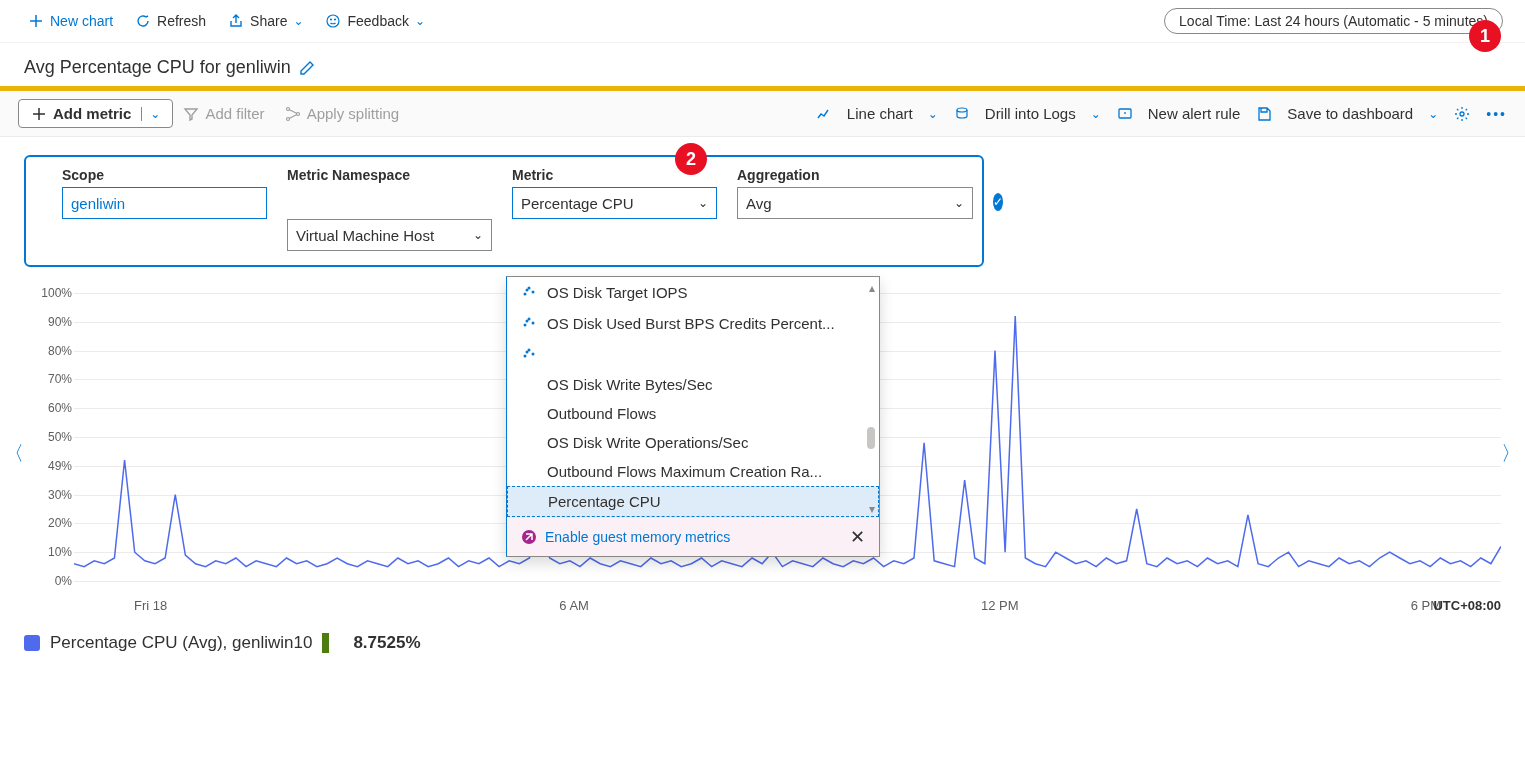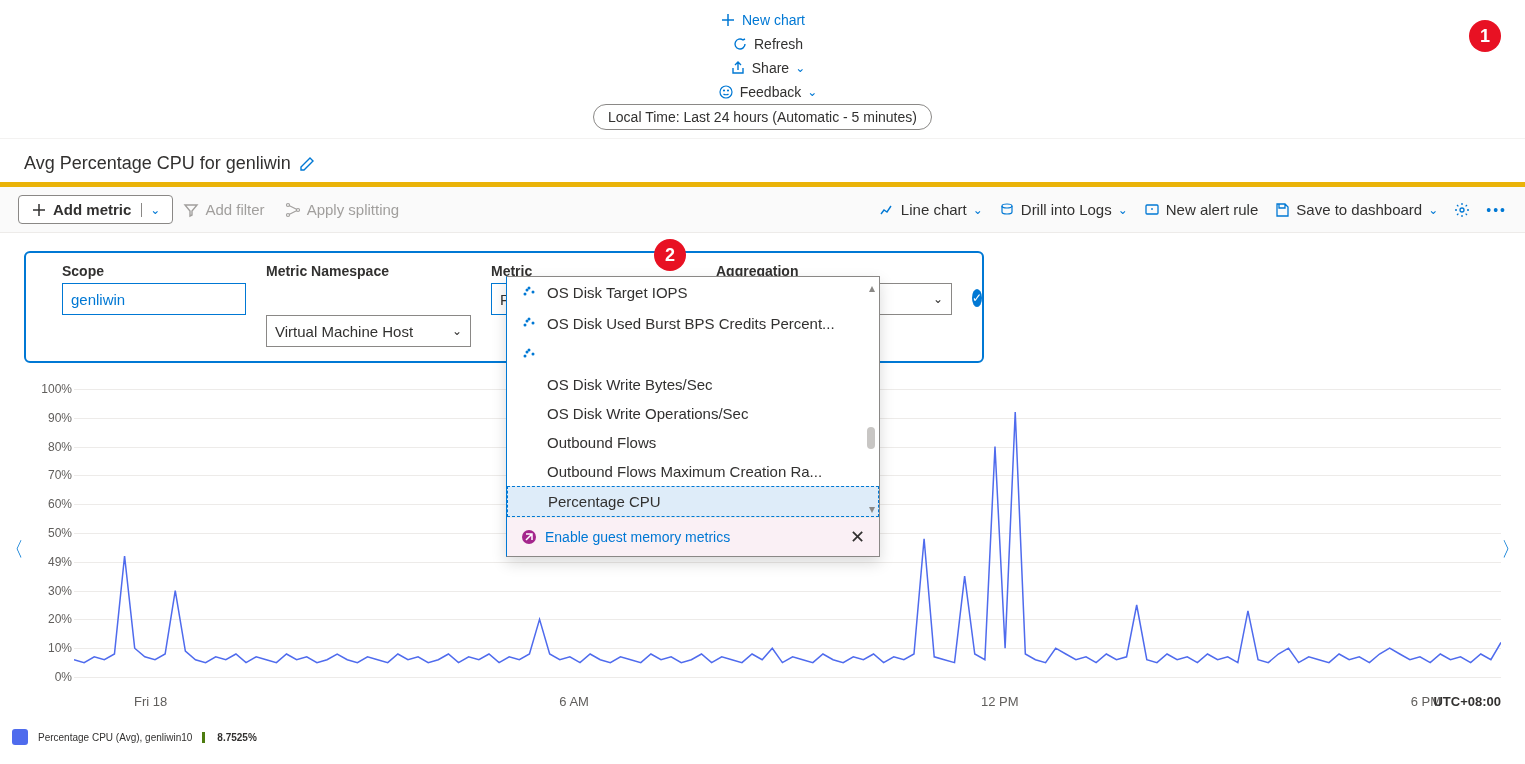--- a/index.html
+++ b/index.html
@@ -1,36 +1,36 @@
 <!DOCTYPE html>
 <html><head>
 <meta charset="utf-8">
 <style>
   * { box-sizing: border-box; margin: 0; padding: 0; }
   body { font-family: "Segoe UI", -apple-system, sans-serif; font-size: 14px; color: #323130; background: #fff; width: 1525px; }
-  .toolbar { display: flex; align-items: center; padding: 8px 22px; border-bottom: 1px solid #f3f2f1; flex-direction: column; }
+  .toolbar { display: flex; align-items: center; padding: 8px 22px; border-bottom: 1px solid #f3f2f1; }
   .tb-btn { display: inline-flex; align-items: center; gap: 6px; color: #323130; cursor: pointer; padding: 4px 6px; border-radius: 2px; }
   .tb-btn.blue { color: #0078d4; }
   .tb-spacer { flex: 1; }
   .time-pill { border: 1px solid #8a8886; border-radius: 20px; padding: 4px 14px; cursor: pointer; }
   .badge { position: absolute; width: 32px; height: 32px; border-radius: 50%; background: #e81123; color: #fff; font-weight: 600; display: flex; align-items: center; justify-content: center; font-size: 18px; z-index: 10; }
   .title-row { display: flex; align-items: center; gap: 8px; padding: 14px 24px 8px; font-size: 18px; }
   .sub-toolbar { display: flex; align-items: center; padding: 8px 18px; background: #fafafa; border-top: 5px solid #eab308; border-bottom: 1px solid #edebe9; position: relative; }
   .pill-btn { display: inline-flex; align-items: center; gap: 6px; border: 1px solid #8a8886; border-radius: 4px; padding: 5px 12px; background: #fff; cursor: pointer; font-size: 15px; }
   .pill-split { border-left: 1px solid #8a8886; padding-left: 8px; margin-left: 4px; }
   .ghost-btn { display: inline-flex; align-items: center; gap: 6px; color: #a19f9d; padding: 5px 10px; cursor: not-allowed; font-size: 15px; }
   .right-actions { margin-left: auto; display: flex; align-items: center; gap: 16px; }
-  .action-link { display: inline-flex; align-items: center; gap: 6px; cursor: pointer; color: #323130; font-size: 15px; }
+  .action-link { display: inline-flex; align-items: center; gap: 15px; cursor: pointer; color: #323130; font-size: 15px; }
   .ic { width: 16px; height: 16px; flex-shrink: 0; }
   .chevron { font-size: 12px; color: #0078d4; }
   .config-panel { margin: 18px 24px 0; border: 2px solid #0078d4; border-radius: 6px; padding: 10px 16px 14px; display: flex; align-items: flex-start; gap: 20px; position: relative; max-width: 960px; }
   .config-group { display: flex; flex-direction: column; gap: 4px; }
   .config-label { font-size: 14px; font-weight: 600; }
   .azure-input, .azure-select { height: 32px; border: 1px solid #8a8886; padding: 4px 8px; font-size: 15px; background: #fff; display: flex; align-items: center; justify-content: space-between; cursor: pointer; }
-  .azure-input { color: #0078d4; border-color: #0078d4; width: 184px; }
+  .azure-input { color: #0078d4; border-color: #0078d4; width: 205px; }
   .sel-ns { width: 205px; margin-top: 32px; }
   .sel-metric { width: 205px; }
   .sel-agg { width: 236px; }
   .check-circle { width: 18px; height: 18px; border-radius: 50%; background: #0078d4; color: #fff; display: flex; align-items: center; justify-content: center; font-size: 12px; margin-top: 26px; }
   .vm-ic { width: 20px; height: 20px; margin-top: 28px; }
   .dropdown { position: absolute; top: 276px; left: 506px; width: 374px; background: #fff; border: 1px solid #8a8886; border-left-color: #0078d4; box-shadow: 0 6px 14px rgba(0,0,0,.15); z-index: 20; }
   .dd-item { display: flex; align-items: center; gap: 10px; padding: 6px 14px; cursor: pointer; font-size: 15px; white-space: nowrap; overflow: hidden; text-overflow: ellipsis; }
   .dd-item.selected { background: #deecf9; border: 1px dashed #0078d4; }
   .dd-footer { display: flex; align-items: center; justify-content: space-between; padding: 8px 14px; border-top: 1px solid #edebe9; background: #faf0f5; }
   .dd-footer-link { color: #0078d4; display: inline-flex; align-items: center; gap: 8px; cursor: pointer; }
@@ -38,23 +38,23 @@
   .scroll-arrow-up { position: absolute; right: 4px; top: 4px; color: #8a8886; font-size: 12px;}
   .scroll-arrow-down { position: absolute; right: 4px; bottom: 40px; color: #8a8886; font-size: 12px;}
   .chart-wrap { position: relative; margin: 26px 24px 0; height: 320px; }
   .y-axis { position: absolute; left: 0; top: 0; bottom: 20px; width: 50px; }
   .y-tick { position: absolute; right: 2px; font-size: 12px; color: #605e5c; transform: translateY(-50%); }
   .grid-line { position: absolute; left: 50px; right: 0; height: 1px; background: #edebe9; }
   .x-axis { position: absolute; bottom: 0; left: 50px; right: 0; display: flex; justify-content: space-between; padding: 0 60px; font-size: 13px; color: #605e5c; }
   .tz-label { position: absolute; right: 0; bottom: 0; font-size: 13px; font-weight: 600; }
   svg.plot { position: absolute; left: 50px; right: 0; top: 0; bottom: 20px; }
   .nav-arrow { position: absolute; top: 50%; transform: translateY(-50%); color: #0078d4; cursor: pointer; font-size: 20px; }
-  .legend { margin: 20px 12px; display: flex; align-items: center; gap: 10px; font-size: 10px; }
+  .legend { margin: 20px 24px; display: flex; align-items: center; gap: 10px; font-size: 17px; }
   .swatch { width: 16px; height: 16px; background: #4f6bed; border-radius: 3px; }
-  .legend-val { border-left: 3px solid #4d7c0f; padding-left: 12px; font-weight: 600; }
+  .legend-val { border-left: 7px solid #4d7c0f; padding-left: 24px; font-weight: 600; }
   .metric-dot-ic { width: 16px; height: 16px; }
 </style>
 </head>
 <body>
 
 <div class="badge" style="top:20px; right:24px;">1</div>
 
 <div class="toolbar">
   <div class="tb-btn blue">
     <svg class="ic" viewBox="0 0 16 16" fill="none" stroke="#0078d4" stroke-width="1.5">
@@ -228,25 +228,25 @@
           <circle cx="12" cy="9" r="1.5" fill="#0078d4"></circle>
           <circle cx="6" cy="7" r="1.5" fill="#0078d4"></circle>
         </svg></span>
     </div>
     <div class="dd-item">
       <span style="width:16px"></span>
       <span>OS Disk Write Bytes/Sec</span>
     </div>
     <div class="dd-item">
       <span style="width:16px"></span>
+      <span>Outbound Flows</span>
+    </div>
+    <div class="dd-item">
+      <span style="width:16px"></span>
       <span>OS Disk Write Operations/Sec</span>
-    </div>
-    <div class="dd-item">
-      <span style="width:16px"></span>
-      <span>Outbound Flows</span>
     </div>
     <div class="dd-item">
       <span style="width:16px"></span>
       <span>Outbound Flows Maximum Creation Ra...</span>
     </div>
     <div class="dd-item selected">
       <span style="width:16px"></span>
       <span>Percentage CPU</span>
     </div>
     <div class="dd-footer">

